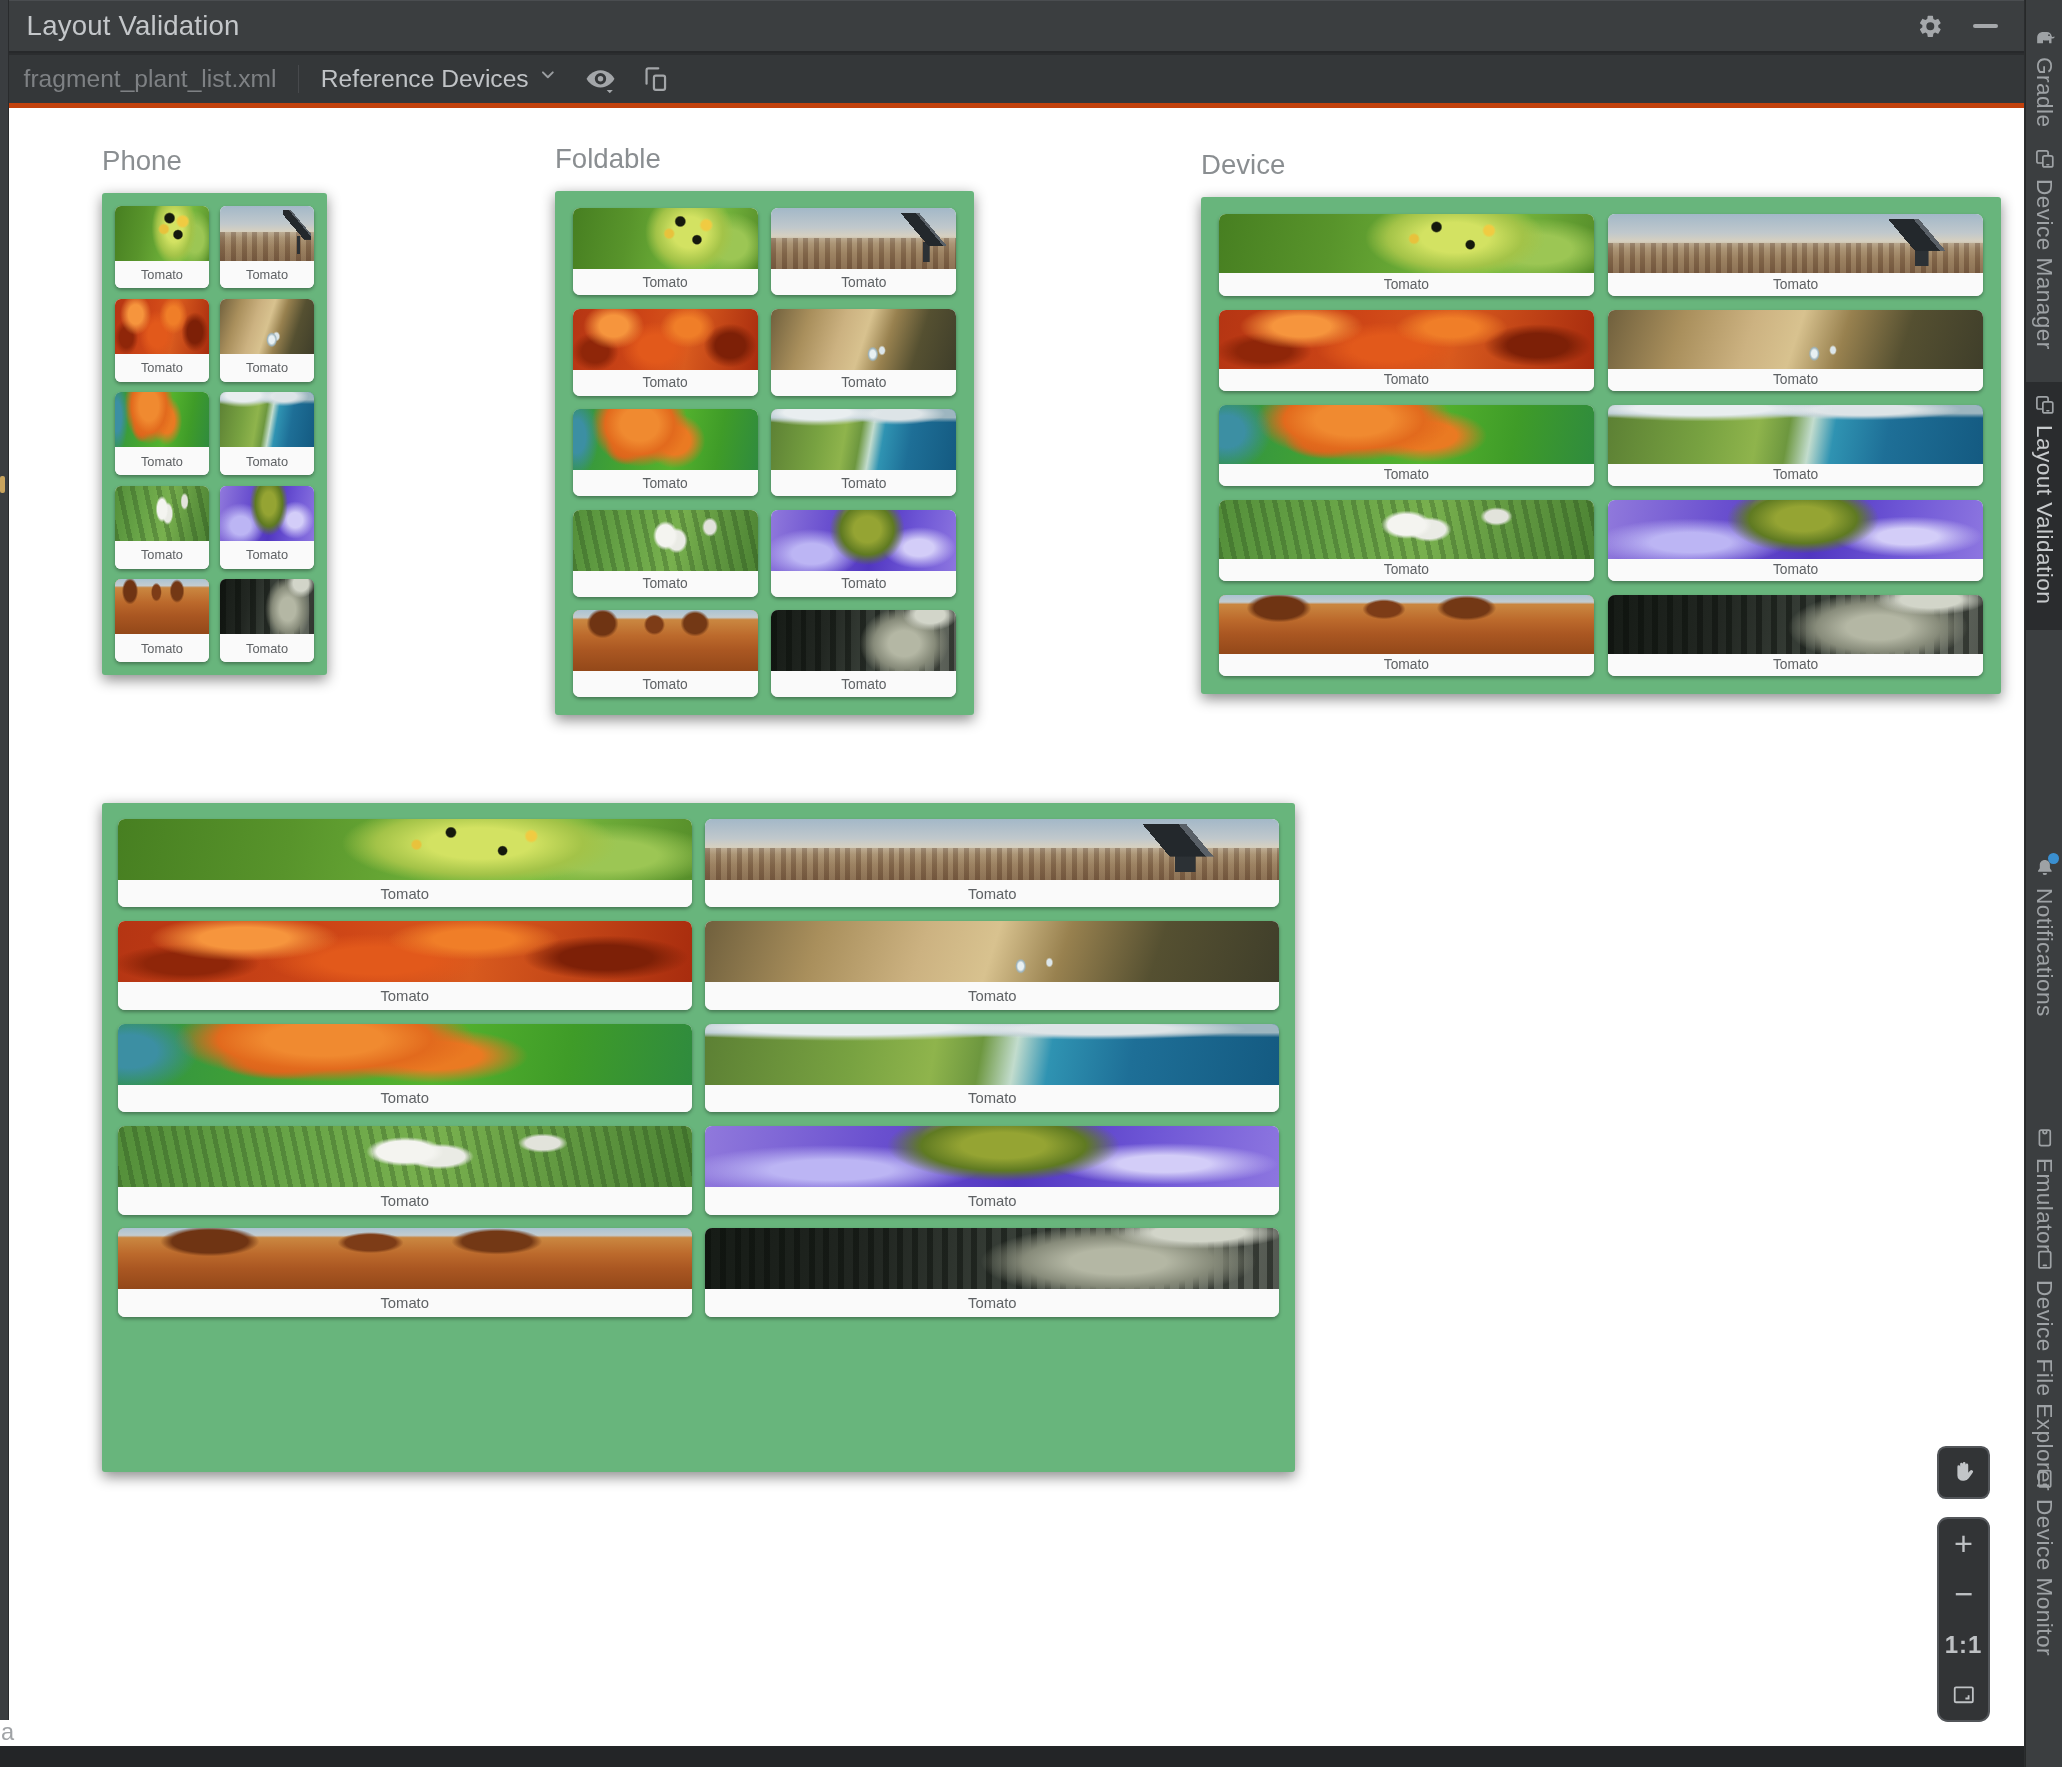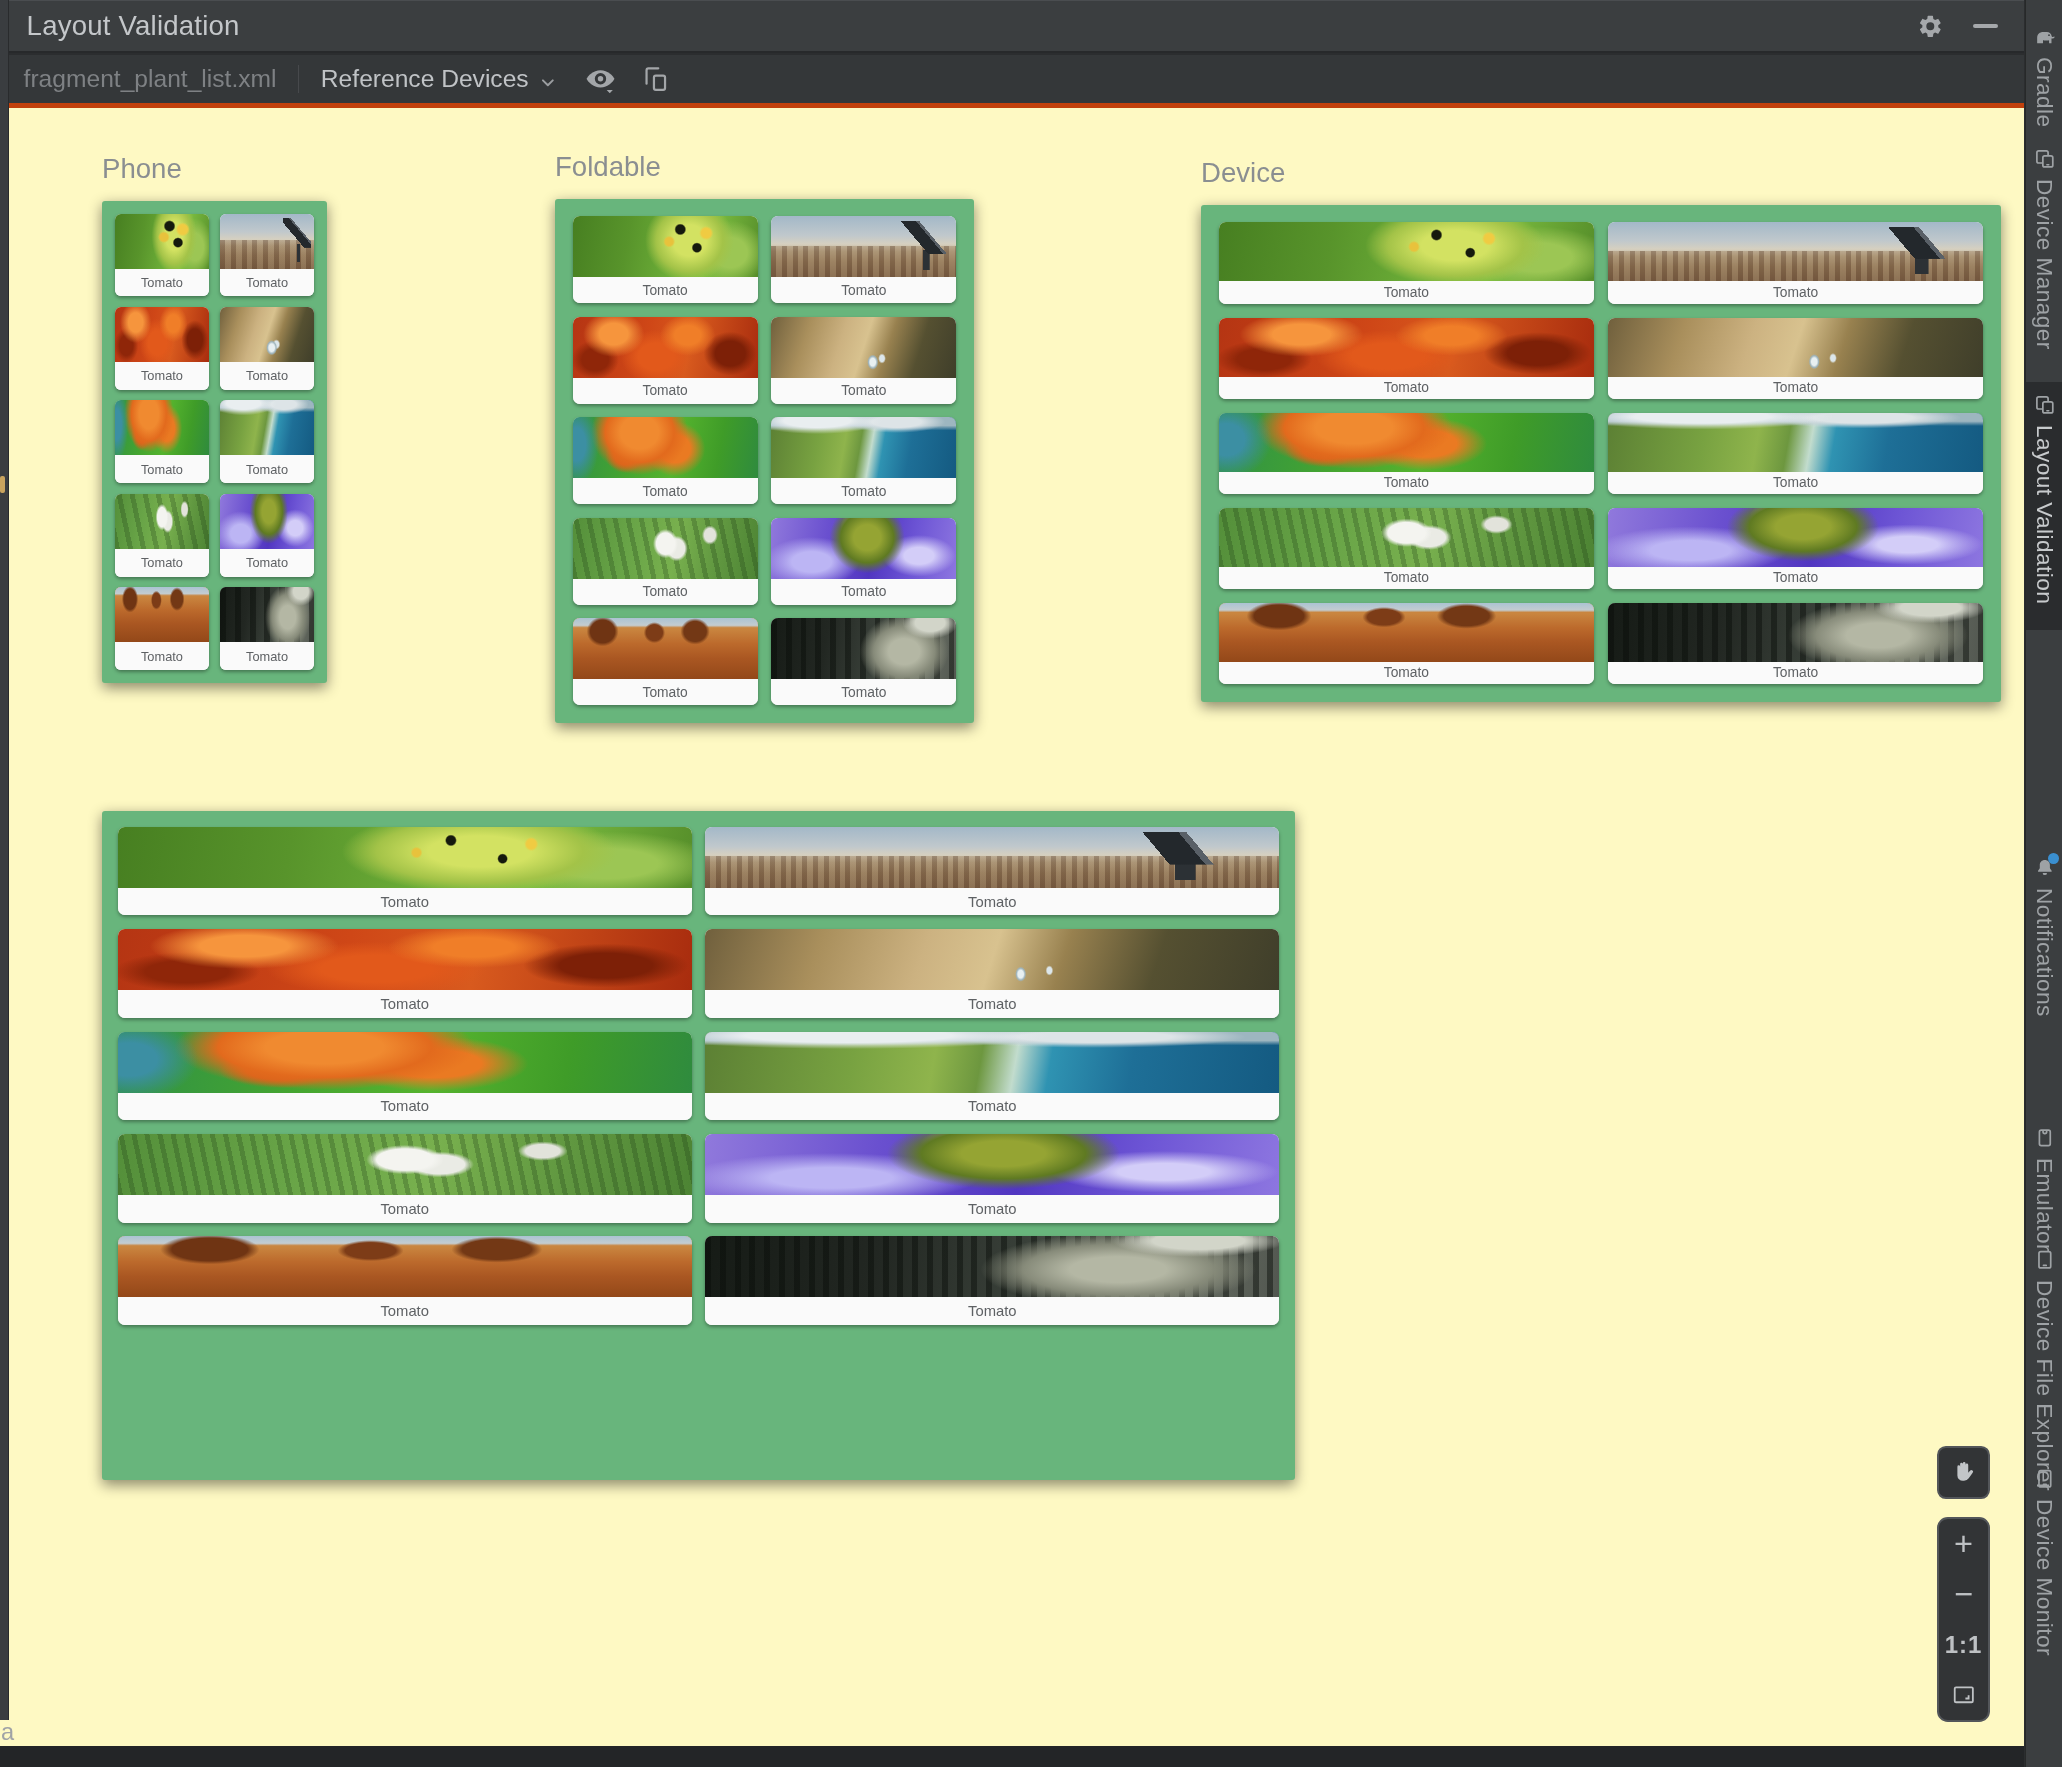--- a/index.html
+++ b/index.html
@@ -14,31 +14,31 @@
   .title{margin-left:26.6px;font-size:27.6px;color:#C4C7CA;letter-spacing:0.2px}
   .tb-actions{margin-left:auto;margin-right:25.6px;display:flex;align-items:center;gap:29.6px}
   .gear{width:26.6px;height:26.6px;color:#A5A8AB;cursor:pointer}
   .minimize{width:25.6px;height:3.9px;border-radius:2px;background:#A5A8AB;cursor:pointer}
 
   
   .toolbar{position:absolute;left:0;top:55px;width:2024px;height:53px;background:#343739;
     border-bottom:5px solid #c2410c;display:flex;align-items:center;z-index:3}
   .file{margin-left:23.6px;font-size:24.6px;color:#7E8184}
   .tsep{width:1px;height:27.6px;background:#47494C;margin:0 21.7px}
-  .devsel{display:flex;align-items:flex-end;gap:8.9px;cursor:pointer}
+  .devsel{display:flex;align-items:flex-start;gap:8.9px;cursor:pointer}
   .devsel .lbl{font-size:24.6px;color:#C0C3C6}
   .chev{width:19.7px;height:19.7px;color:#9A9DA0}
   .tool-ic{color:#A3A6A9;cursor:pointer}
   .eye-wrap{margin-left:25.6px;position:relative}
   .eye-wrap svg{width:35px;height:29.6px}
   .copy-wrap{margin-left:23.6px}
   .copy-wrap svg{width:29.6px;height:29.6px}
 
   
-  .canvas{position:absolute;left:0;top:108px;width:2024px;height:1659px;background:#fef9c3;overflow:hidden}
+  .canvas{position:absolute;left:0;top:100px;width:2024px;height:1659px;background:#ffffff;overflow:hidden}
   .section{position:absolute}
   .plabel{height:35px;line-height:35px;font-size:27.6px;color:#8A8E91;margin-bottom:14.8px}
   .box{background:var(--green,#68B57C);display:grid;grid-template-columns:1fr 1fr;align-content:start;
     overflow:hidden;border-radius:3px;box-shadow:0 4.9px 13.8px rgba(0,0,0,.45);cursor:pointer}
   .card{background:var(--cardbg,#FAFAFA);display:flex;flex-direction:column;overflow:hidden;
     box-shadow:0 2px 3.9px rgba(0,0,0,.35)}
   .card-img{position:relative;width:100%;flex:none;overflow:hidden}
   .card-label{display:flex;align-items:center;justify-content:center;color:#5E6164;background:var(--cardbg,#FAFAFA)}
 
   .section-phone{left:102px;top:43px}

